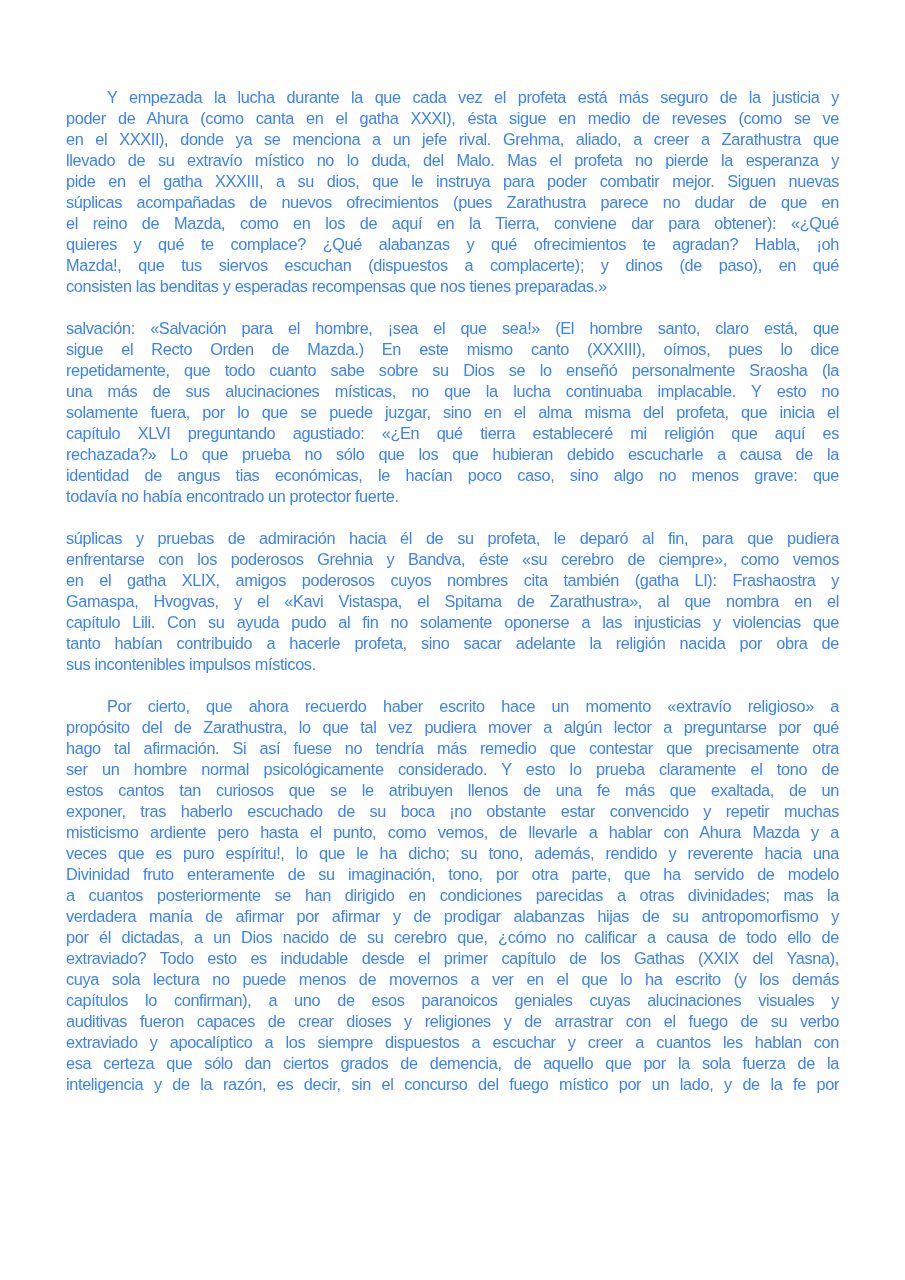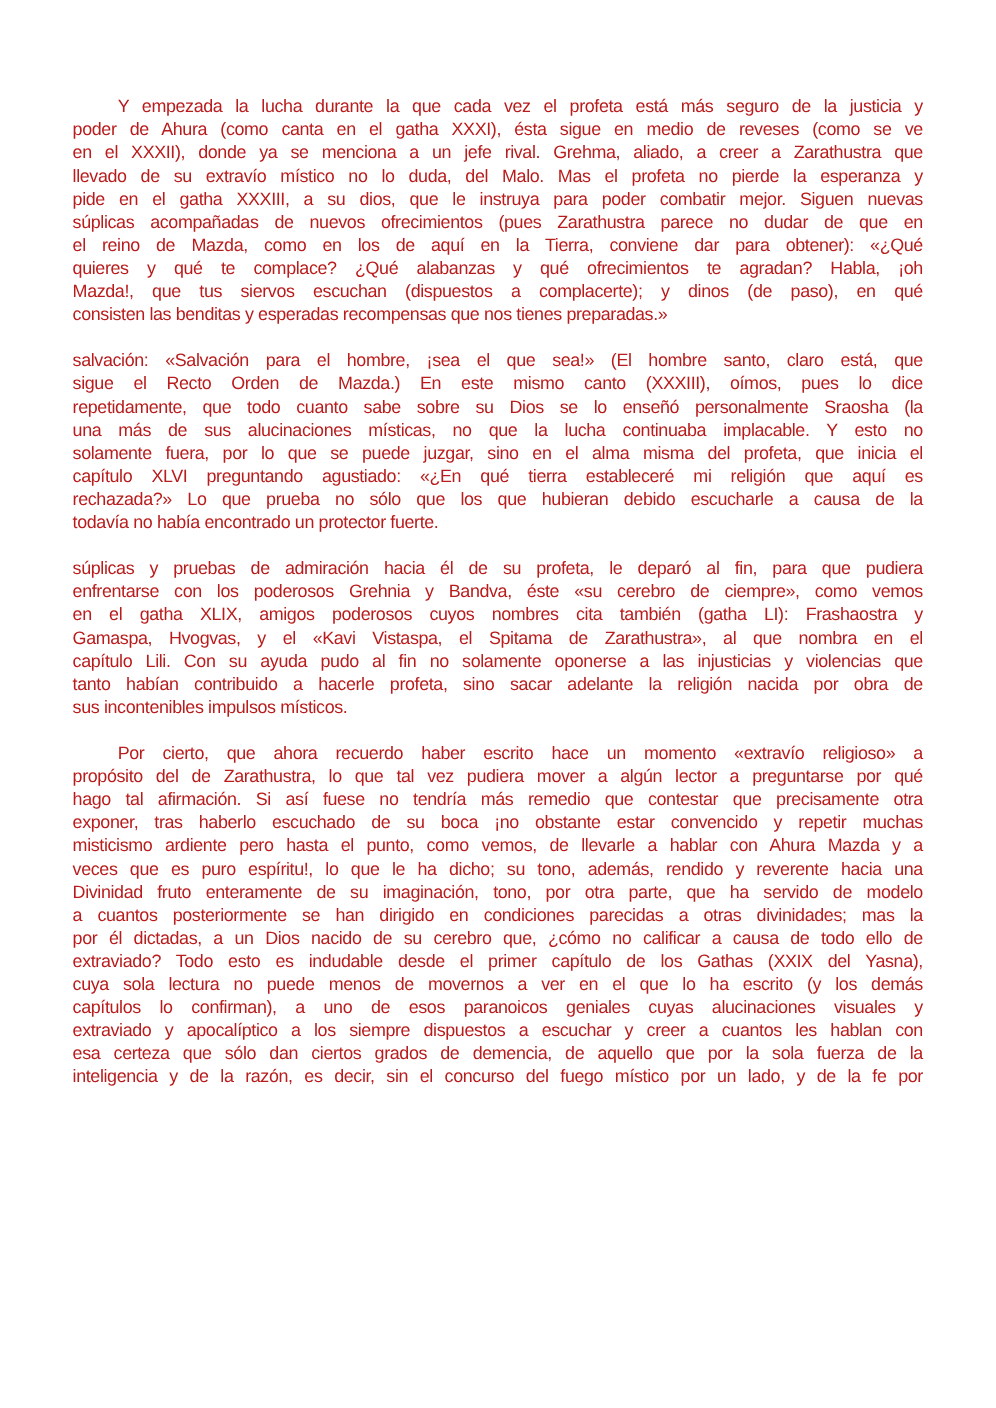--- a/index.html
+++ b/index.html
@@ -1,20 +1,20 @@
 <!DOCTYPE html>
 <html><head>
 <meta charset="utf-8">
 <style>
   html, body { margin: 0; padding: 0; background: #ffffff; }
   body { width: 905px; height: 1280px; position: relative; overflow: hidden; }
   .page {
     position: absolute; left: 66px; top: 87px; width: 773px;
     font-family: "Liberation Sans", sans-serif;
-    font-size: 16.3px; color: #b91c1c;
+    font-size: 16.3px; color: #3b82f6;
     letter-spacing: -0.35px;
   }
   .para { margin: 0 0 21px 0; }
   .line {
     display: block; height: 21px; line-height: 21px;
     text-align: justify; text-align-last: justify; white-space: nowrap;
     overflow: visible;
   }
   .line.last { text-align-last: left; }
   .line.first { text-indent: 41px; }
@@ -36,41 +36,46 @@
       <div class="line last">consisten las benditas y esperadas recompensas que nos tienes preparadas.»</div>
     </div>
     <div class="para">
       <div class="line">salvación: «Salvación para el hombre, ¡sea el que sea!» (El hombre santo, claro está, que</div>
       <div class="line">sigue el Recto Orden de Mazda.) En este mismo canto (XXXIII), oímos, pues lo dice</div>
       <div class="line">repetidamente, que todo cuanto sabe sobre su Dios se lo enseñó personalmente Sraosha (la</div>
       <div class="line">una más de sus alucinaciones místicas, no que la lucha continuaba implacable. Y esto no</div>
       <div class="line">solamente fuera, por lo que se puede juzgar, sino en el alma misma del profeta, que inicia el</div>
       <div class="line">capítulo XLVI preguntando agustiado: «¿En qué tierra estableceré mi religión que aquí es</div>
       <div class="line">rechazada?» Lo que prueba no sólo que los que hubieran debido escucharle a causa de la</div>
+      <div class="line">identidad de angus tias económicas, le hacían poco caso, sino algo no menos grave: que</div>
       <div class="line last">todavía no había encontrado un protector fuerte.</div>
     </div>
     <div class="para">
       <div class="line">súplicas y pruebas de admiración hacia él de su profeta, le deparó al fin, para que pudiera</div>
       <div class="line">enfrentarse con los poderosos Grehnia y Bandva, éste «su cerebro de ciempre», como vemos</div>
       <div class="line">en el gatha XLIX, amigos poderosos cuyos nombres cita también (gatha LI): Frashaostra y</div>
       <div class="line">Gamaspa, Hvogvas, y el «Kavi Vistaspa, el Spitama de Zarathustra», al que nombra en el</div>
       <div class="line">capítulo Lili. Con su ayuda pudo al fin no solamente oponerse a las injusticias y violencias que</div>
       <div class="line">tanto habían contribuido a hacerle profeta, sino sacar adelante la religión nacida por obra de</div>
       <div class="line last">sus incontenibles impulsos místicos.</div>
     </div>
     <div class="para">
       <div class="line first">Por cierto, que ahora recuerdo haber escrito hace un momento «extravío religioso» a</div>
       <div class="line">propósito del de Zarathustra, lo que tal vez pudiera mover a algún lector a preguntarse por qué</div>
       <div class="line">hago tal afirmación. Si así fuese no tendría más remedio que contestar que precisamente otra</div>
+      <div class="line">ser un hombre normal psicológicamente considerado. Y esto lo prueba claramente el tono de</div>
+      <div class="line">estos cantos tan curiosos que se le atribuyen llenos de una fe más que exaltada, de un</div>
       <div class="line">exponer, tras haberlo escuchado de su boca ¡no obstante estar convencido y repetir muchas</div>
       <div class="line">misticismo ardiente pero hasta el punto, como vemos, de llevarle a hablar con Ahura Mazda y a</div>
       <div class="line">veces que es puro espíritu!, lo que le ha dicho; su tono, además, rendido y reverente hacia una</div>
       <div class="line">Divinidad fruto enteramente de su imaginación, tono, por otra parte, que ha servido de modelo</div>
       <div class="line">a cuantos posteriormente se han dirigido en condiciones parecidas a otras divinidades; mas la</div>
+      <div class="line">verdadera manía de afirmar por afirmar y de prodigar alabanzas hijas de su antropomorfismo y</div>
       <div class="line">por él dictadas, a un Dios nacido de su cerebro que, ¿cómo no calificar a causa de todo ello de</div>
       <div class="line">extraviado? Todo esto es indudable desde el primer capítulo de los Gathas (XXIX del Yasna),</div>
       <div class="line">cuya sola lectura no puede menos de movernos a ver en el que lo ha escrito (y los demás</div>
       <div class="line">capítulos lo confirman), a uno de esos paranoicos geniales cuyas alucinaciones visuales y</div>
+      <div class="line">auditivas fueron capaces de crear dioses y religiones y de arrastrar con el fuego de su verbo</div>
       <div class="line">extraviado y apocalíptico a los siempre dispuestos a escuchar y creer a cuantos les hablan con</div>
       <div class="line">esa certeza que sólo dan ciertos grados de demencia, de aquello que por la sola fuerza de la</div>
       <div class="line">inteligencia y de la razón, es decir, sin el concurso del fuego místico por un lado, y de la fe por</div>
     </div>
   </div>
 
 </body></html>

